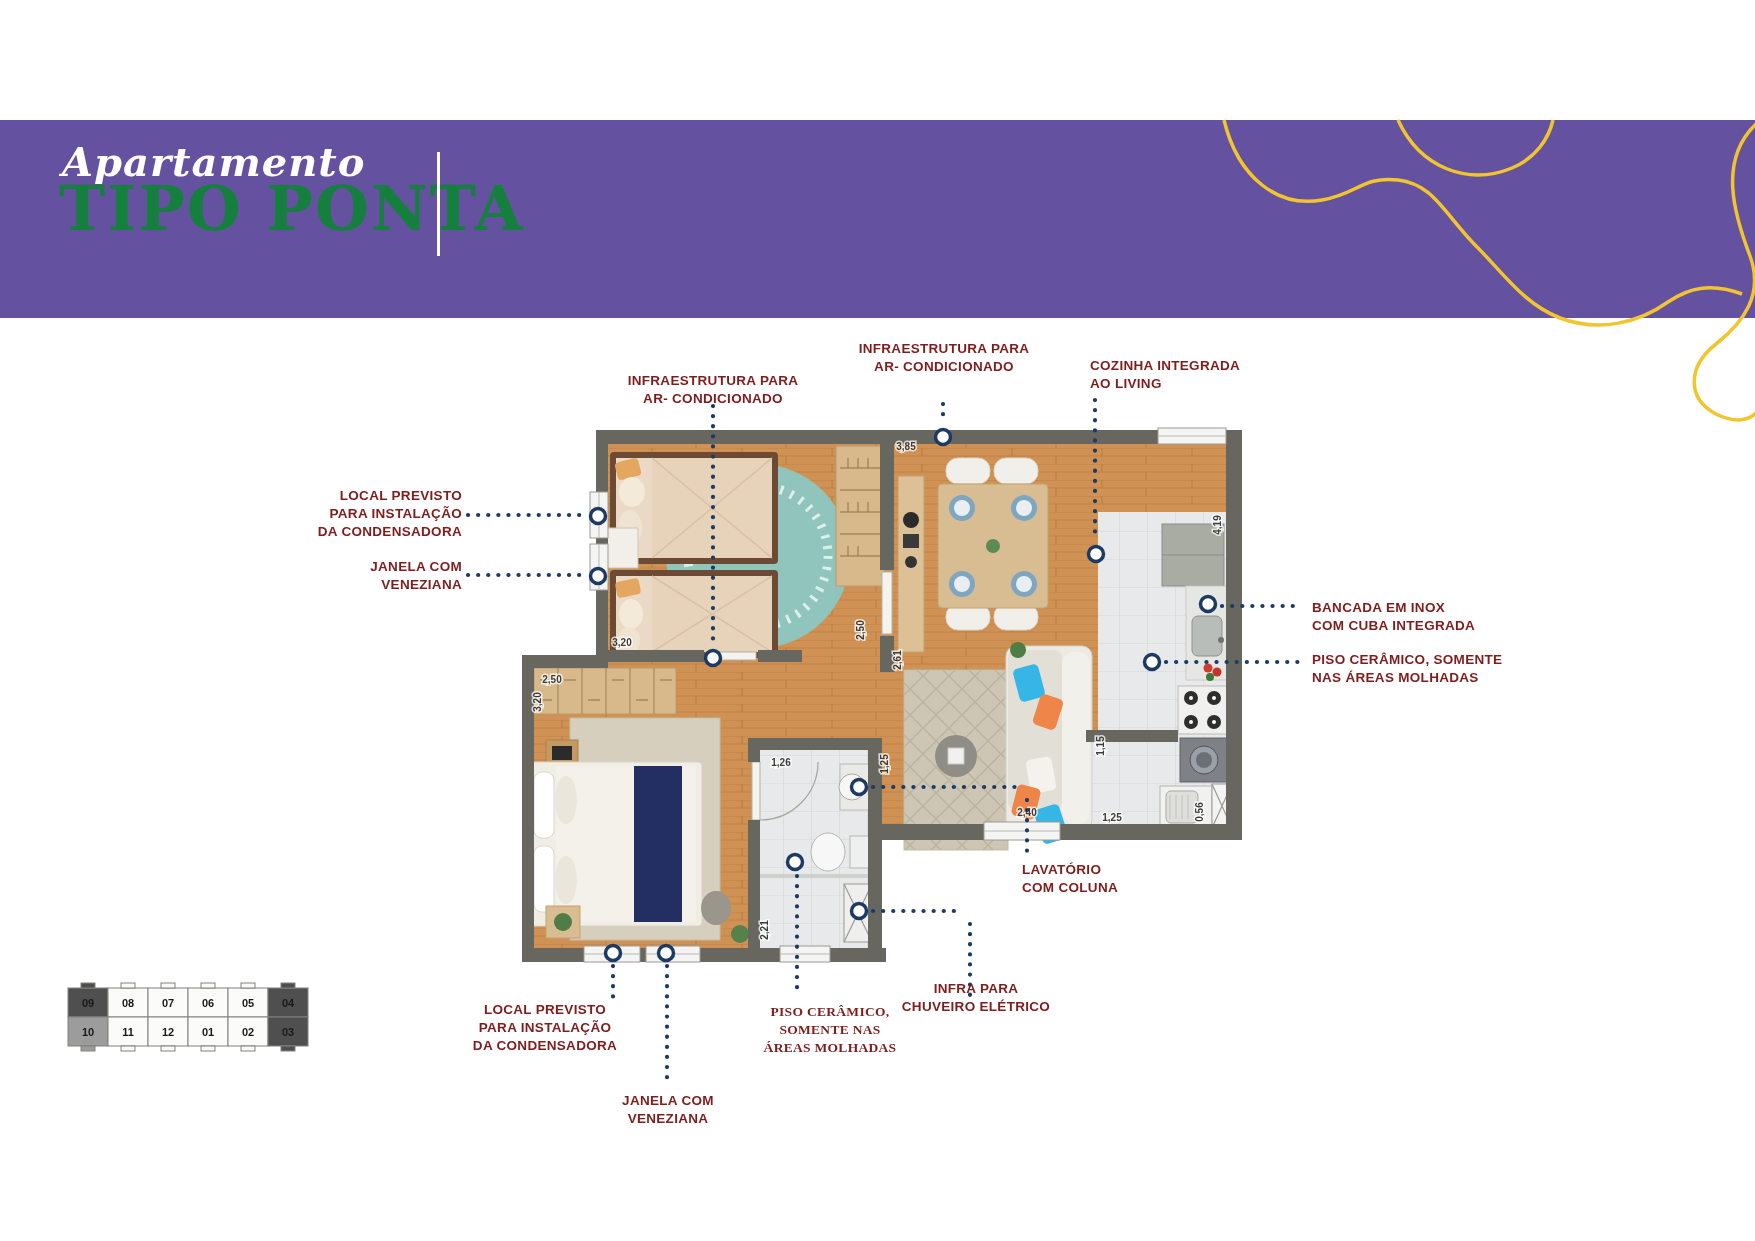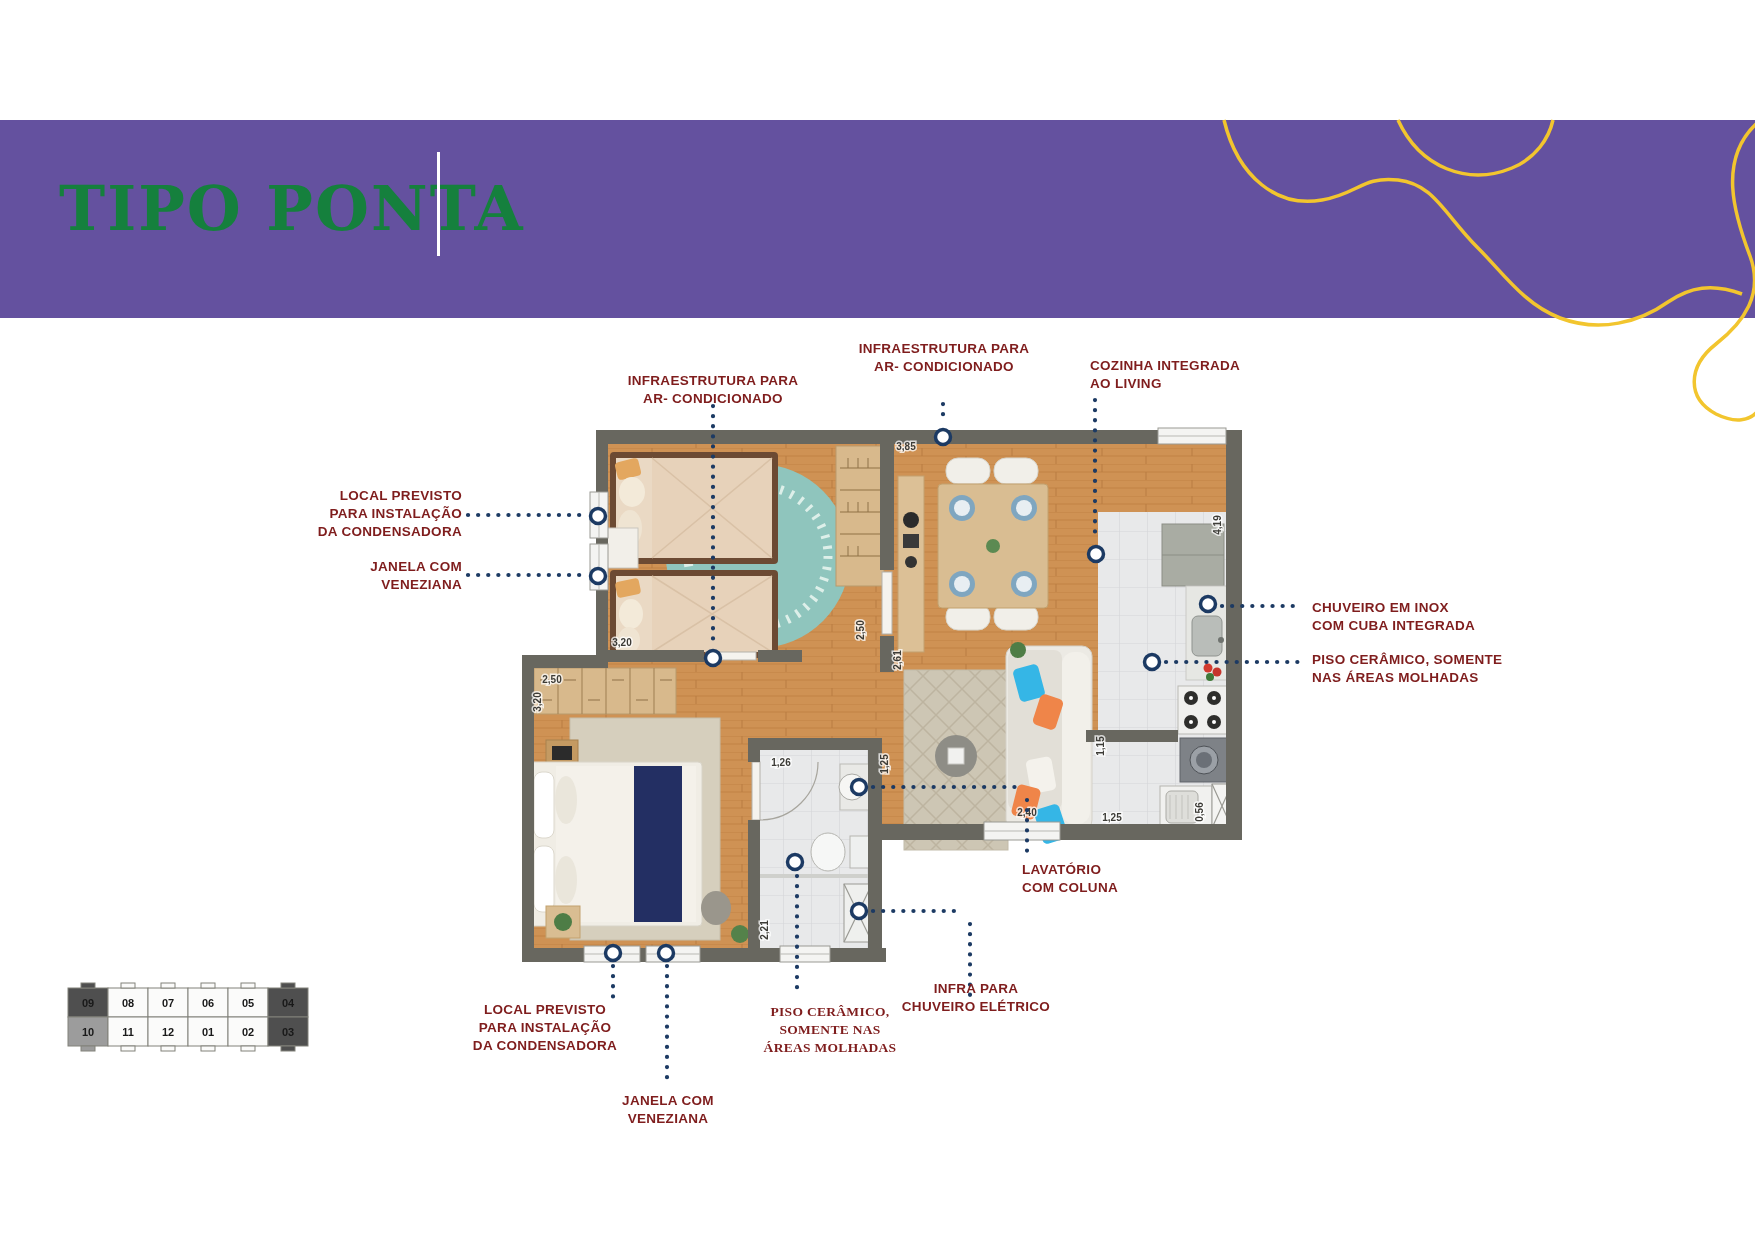--- a/index.html
+++ b/index.html
@@ -33,20 +33,21 @@
   <div class="band"></div>
 
   <svg class="deco-svg" viewBox="0 0 1755 430">
     <g fill="none" stroke="#f2c52e" stroke-width="3.5">
       <path d="M 1398 120 C 1420 168 1468 186 1512 168 C 1536 158 1549 138 1553 120"></path>
       <path d="M 1224 120 C 1238 178 1278 208 1322 200 C 1358 194 1362 176 1398 180 C 1434 184 1444 214 1478 248 C 1504 274 1524 304 1560 318 C 1600 333 1640 322 1668 302 C 1690 287 1712 283 1742 294"></path>
       <path d="M 1756 124 C 1718 160 1734 214 1750 256 C 1764 294 1744 322 1716 344 C 1688 366 1686 398 1716 414 C 1736 424 1750 420 1757 412"></path>
     </g>
   </svg>
 
+  <div class="script-title">Apartamento</div>
   <div class="main-title">TIPO PONTA</div>
   <div class="v-divider"></div>
 
   <svg class="plan-svg" viewBox="0 330 1755 800">
     <defs>
       <pattern id="wood" width="90" height="16" patternUnits="userSpaceOnUse">
         <rect width="90" height="16" fill="#cf9254"></rect>
         <path d="M0 0 H90 M0 8 H90" stroke="#c28344" stroke-width="1"></path>
         <path d="M22 0 V8 M66 8 V16" stroke="#b97c41" stroke-width="1"></path>
       </pattern>
@@ -342,21 +343,21 @@
 AR- CONDICIONADO</div>
   <div class="callout ta-c" style="left:834px;top:340px;width:220px;">INFRAESTRUTURA PARA
 AR- CONDICIONADO</div>
   <div class="callout" style="left:1090px;top:357px;width:230px;">COZINHA INTEGRADA
 AO LIVING</div>
   <div class="callout ta-r" style="left:240px;top:487px;width:222px;">LOCAL PREVISTO
 PARA INSTALAÇÃO
 DA CONDENSADORA</div>
   <div class="callout ta-r" style="left:240px;top:558px;width:222px;">JANELA COM
 VENEZIANA</div>
-  <div class="callout" style="left:1312px;top:599px;width:240px;">CHUVEIRO EM INOX
+  <div class="callout" style="left:1312px;top:599px;width:240px;">BANCADA EM INOX
 COM CUBA INTEGRADA</div>
   <div class="callout" style="left:1312px;top:651px;width:250px;">PISO CERÂMICO, SOMENTE
 NAS ÁREAS MOLHADAS</div>
   <div class="callout" style="left:1022px;top:861px;width:180px;">LAVATÓRIO
 COM COLUNA</div>
   <div class="callout ta-c" style="left:432px;top:1001px;width:226px;">LOCAL PREVISTO
 PARA INSTALAÇÃO
 DA CONDENSADORA</div>
   <div class="callout ta-c" style="left:568px;top:1092px;width:200px;">JANELA COM
 VENEZIANA</div>

